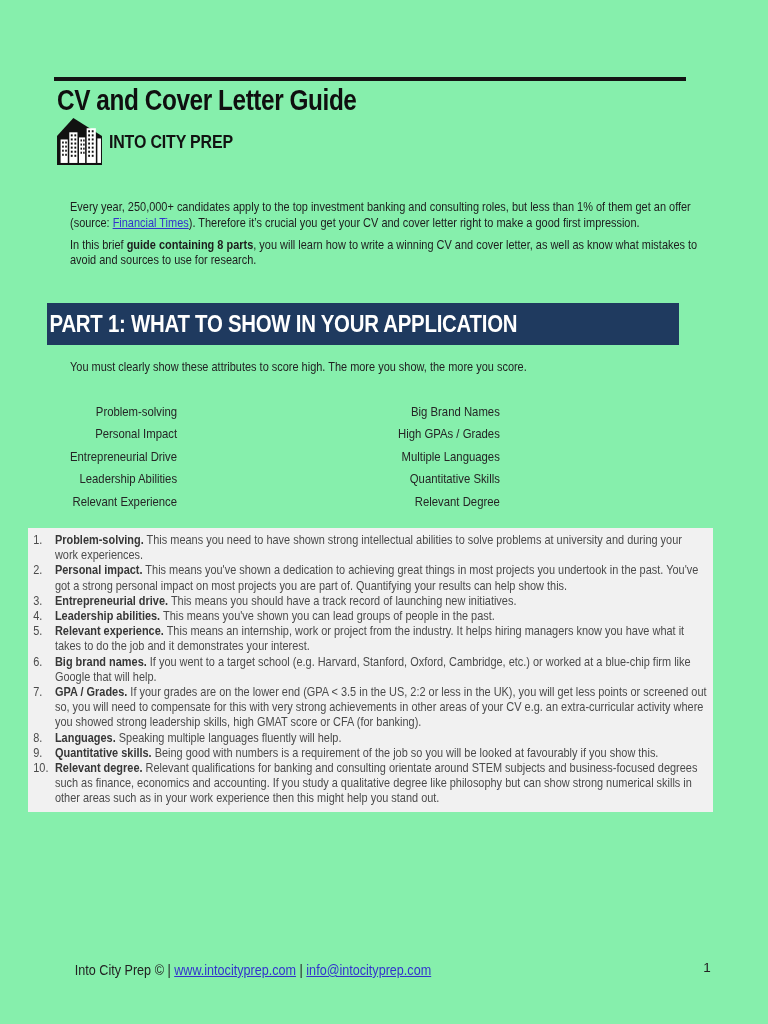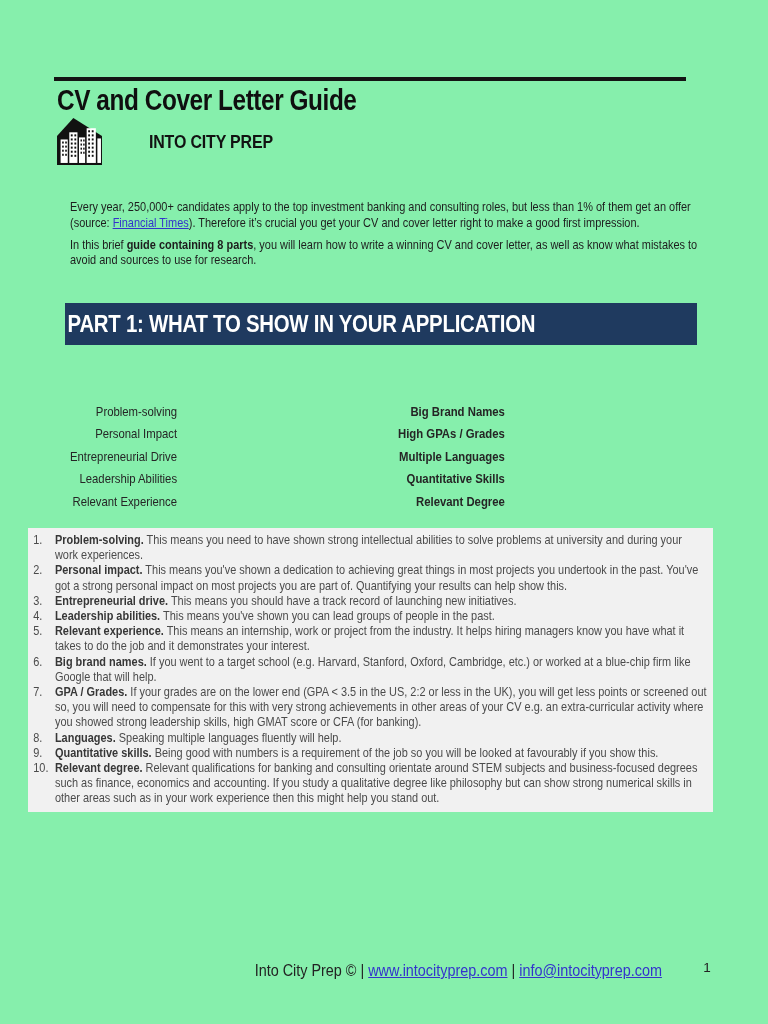--- a/index.html
+++ b/index.html
@@ -13,68 +13,68 @@
   .rule { position: absolute; left: 54px; top: 77px; width: 632px; height: 4px; background: #141414; }
 
   
   .doc-title {
     position: absolute; left: 57px; top: 84px;
     font-size: 29px; font-weight: bold; letter-spacing: -0.5px; color: #0f0f0f;
     transform: scaleX(0.84); transform-origin: 0 0; white-space: nowrap;
   }
 
   
-  .logo { position: absolute; left: 57px; top: 118px; display: flex; align-items: center; gap: 40px; }
+  .logo { position: absolute; left: 57px; top: 118px; display: flex; align-items: center; }
   .logo-icon { width: 45px; height: 47px; flex: 0 0 45px; }
   .logo-text {
     margin-left: 7px; font-size: 19px; font-weight: bold; color: #121212;
     letter-spacing: -0.2px; transform: scaleX(0.84); transform-origin: 0 50%; white-space: nowrap;
   }
 
   
   .cond { transform: scaleX(0.87); transform-origin: 0 0; }
 
   
   .intro { position: absolute; left: 70px; top: 200px; width: 640px; }
   .intro .cond { width: 736px; }
   .intro p { margin: 0 0 6px 0; font-size: 12.6px; line-height: 15.8px; color: #1d1d1d; }
   a.doclink { color: #3333cc; text-decoration: underline; cursor: pointer; }
 
   
   .part-banner {
-    position: absolute; left: 65px; top: 303px; width: 632px; height: 42px;
+    position: absolute; left: 47px; top: 303px; width: 632px; height: 42px;
     background: #1f3a5f; display: flex; align-items: center;
   }
   .part-banner .txt {
     color: #ffffff; font-size: 24px; font-weight: bold; letter-spacing: -0.3px;
     padding-left: 3px; transform: scaleX(0.85); transform-origin: 0 50%; white-space: nowrap;
   }
 
   
   .lead-line { position: absolute; left: 70px; top: 360px; width: 640px; font-size: 12.6px; color: #222; }
   .lead-line .cond { width: 736px; }
 
   
   .attrs { position: absolute; left: 70px; top: 405px; width: 644px; height: 115px; }
   .attr-col { position: absolute; top: 0; text-align: right; }
   .attr-col.left { left: 0; }
-  .attr-col.right { left: 328px; font-weight: bold; }
+  .attr-col.right { left: 328px; }
   .attr { font-size: 12.6px; line-height: 15.2px; margin-bottom: 7.2px; color: #252525;
           transform: scaleX(0.9); transform-origin: 0 0; white-space: nowrap; }
 
   
   .graybox { position: absolute; left: 28px; top: 528px; width: 685px; height: 284px; background: #f1f1f1; }
   .graybox .cond { width: 788px; transform: scaleX(0.869); transform-origin: 0 0; padding: 5px 0 0 6px; box-sizing: border-box; }
   .li-row { display: flex; font-size: 12.6px; line-height: 15.2px; color: #4b4b4b; }
   .li-num { flex: 0 0 25px; width: 25px; color: #4b4b4b; }
   .li-body { flex: 1; padding-right: 6px; }
   .li-body b { color: #373737; }
 
   
-  .footer-line { position: absolute; left: 55px; top: 962px; width: 630px; text-align: right; font-size: 16px; color: #222; }
+  .footer-line { position: absolute; left: 55px; top: 962px; width: 630px; text-align: left; font-size: 14px; color: #222; }
   .footer-line .inner { display: inline-block; transform: scaleX(0.9); white-space: nowrap; }
   .page-num { position: absolute; left: 699px; top: 960px; width: 16px; text-align: center; font-size: 13.5px; color: #222; }
 </style>
 </head>
 <body>
 
 <div class="page">
 
   <div class="rule"></div>
 
@@ -142,20 +142,23 @@
     <div class="cond">
       <p><span>Every year, 250,000+ candidates apply to the top investment banking and consulting roles, but less than 1% of them get an offer (source: </span><a class="doclink" style="color: rgb(51, 51, 204);">Financial Times</a><span>). Therefore it’s crucial you get your CV and cover letter right to make a good first impression.</span></p>
       <p><span>In this brief </span><b>guide containing 8 parts</b><span>, you will learn how to write a winning CV and cover letter, as well as know what mistakes to avoid and sources to use for research.</span></p>
     </div>
   </div>
 
   <div class="part-banner" style="background: rgb(31, 58, 95);">
     <span class="txt">PART 1: WHAT TO SHOW IN YOUR APPLICATION</span>
   </div>
 
+  <div class="lead-line">
+    <div class="cond">You must clearly show these attributes to score high. The more you show, the more you score.</div>
+  </div>
 
   <div class="attrs">
     <div class="attr-col left">
 
     <div class="attr">Problem-solving</div>
         <div class="attr">Personal Impact</div>
         <div class="attr">Entrepreneurial Drive</div>
         <div class="attr">Leadership Abilities</div>
         <div class="attr">Relevant Experience</div>
       </div>

